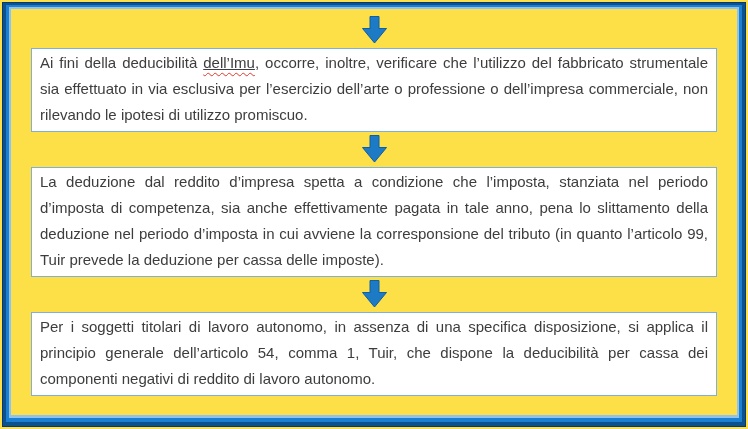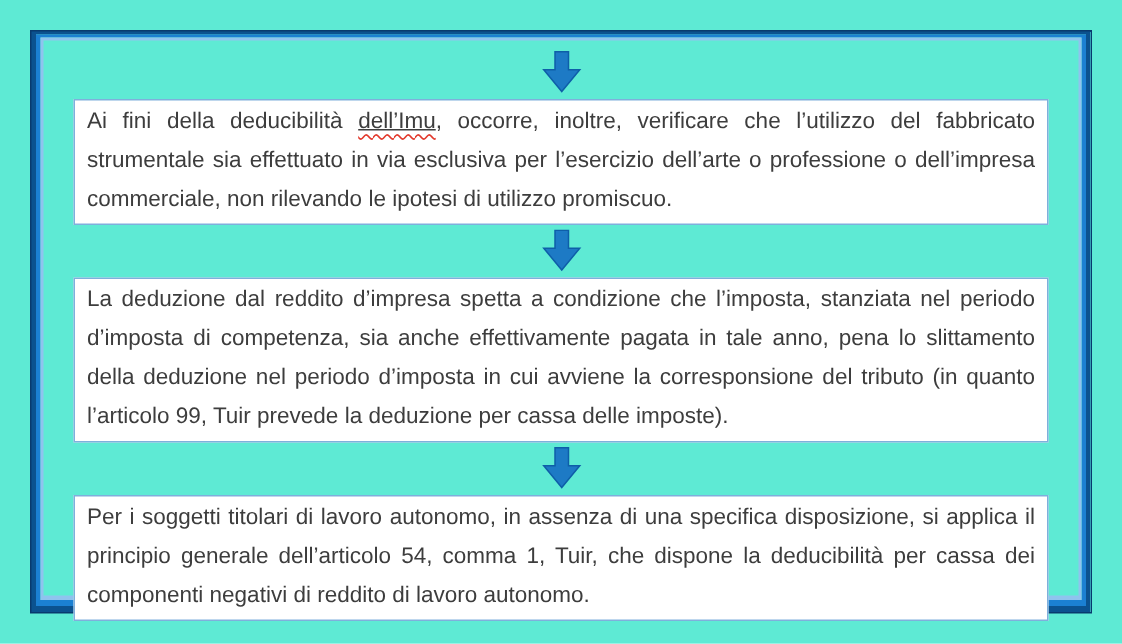--- a/index.html
+++ b/index.html
@@ -1,17 +1,17 @@
 <!DOCTYPE html>
 <html style="--frame-edge: #083a6e; --frame-dark: #0b528f; --frame-mid: #1b80d2; --frame-light: #8fc3ee; --arrow-fill: #1d7ac5; --arrow-edge: #0e5ea8; --box-border: #7fafdc; --text: #3d3d3d; --spellcheck: #e2382b;"><head>
 <meta charset="utf-8">
 <style>
   html,body{margin:0;padding:0;background:#ffffff;}
   body{width:748px;height:429px;font-family:"Liberation Sans",sans-serif;overflow:hidden;}
-  .page{position:relative;width:748px;height:429px;box-sizing:border-box;padding:21px;background:#5eead4;}
+  .page{position:relative;width:748px;height:429px;box-sizing:border-box;padding:3px;background:#fde047;}
   .frame{box-sizing:border-box;height:100%;}
   .f1{border-style:solid;border-color:var(--frame-dark,#0b528f);border-width:2px 3px 4px 3px;
       box-shadow:0 0 0 1px var(--frame-edge,#083a6e);}
   .f2{border-style:solid;border-color:var(--frame-mid,#1b80d2);border-width:2px 3px 4px 3px;}
   .f3{border-style:solid;border-color:var(--frame-light,#8fc3ee);border-width:2px 2px 3px 2px;}
   .content{height:100%;box-sizing:border-box;padding:4px 20px 0 20px;display:flex;flex-direction:column;}
   .arrow-row{display:flex;justify-content:center;align-items:center;padding:3px 0 4px 0;flex:0 0 auto;}
   .arrow-svg{display:block;}
   .arrow-svg path{fill:var(--arrow-fill,#1d7ac5);stroke:var(--arrow-edge,#0e5ea8);stroke-width:1;}
   .textbox{border:1px solid var(--box-border,#7fafdc);background:#fff;padding:1px 8px 3px 8px;flex:0 0 auto;}

